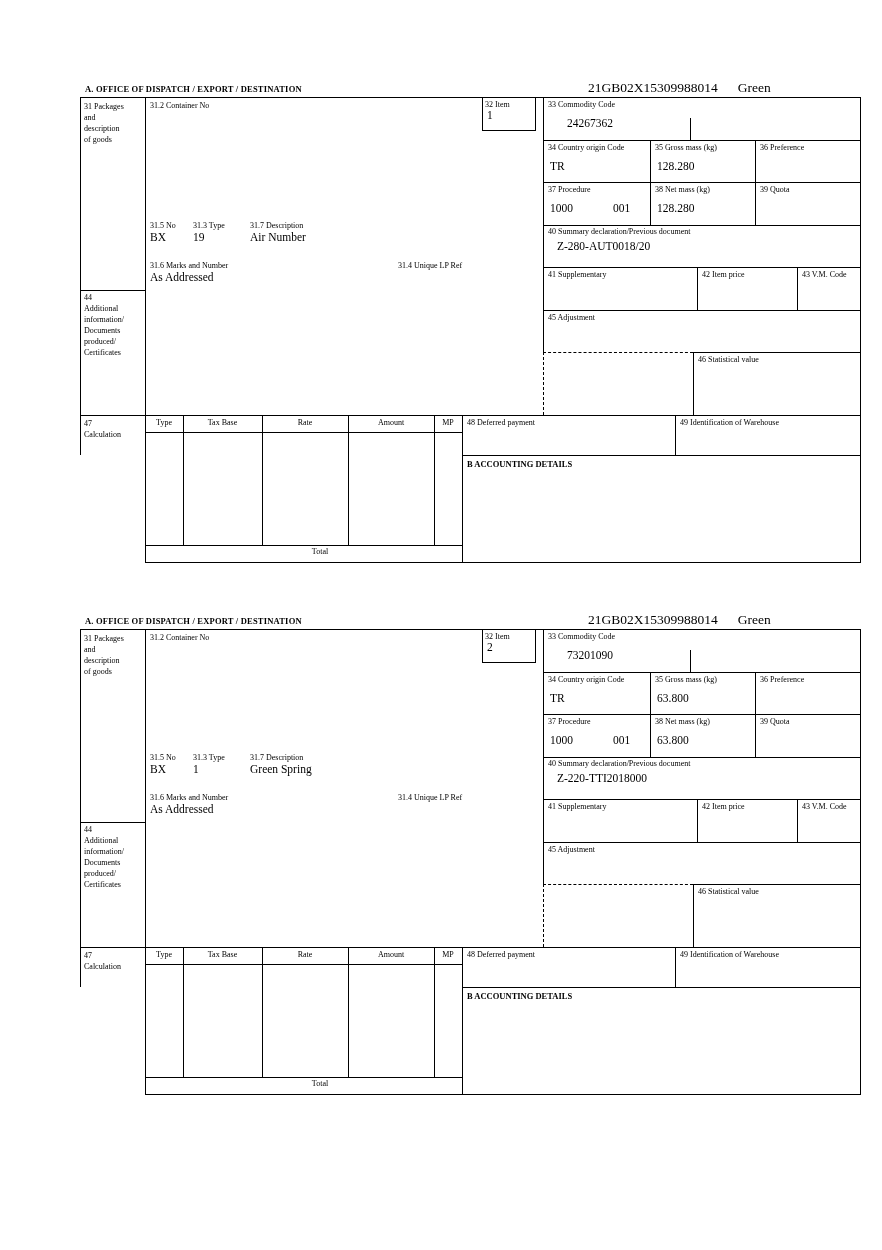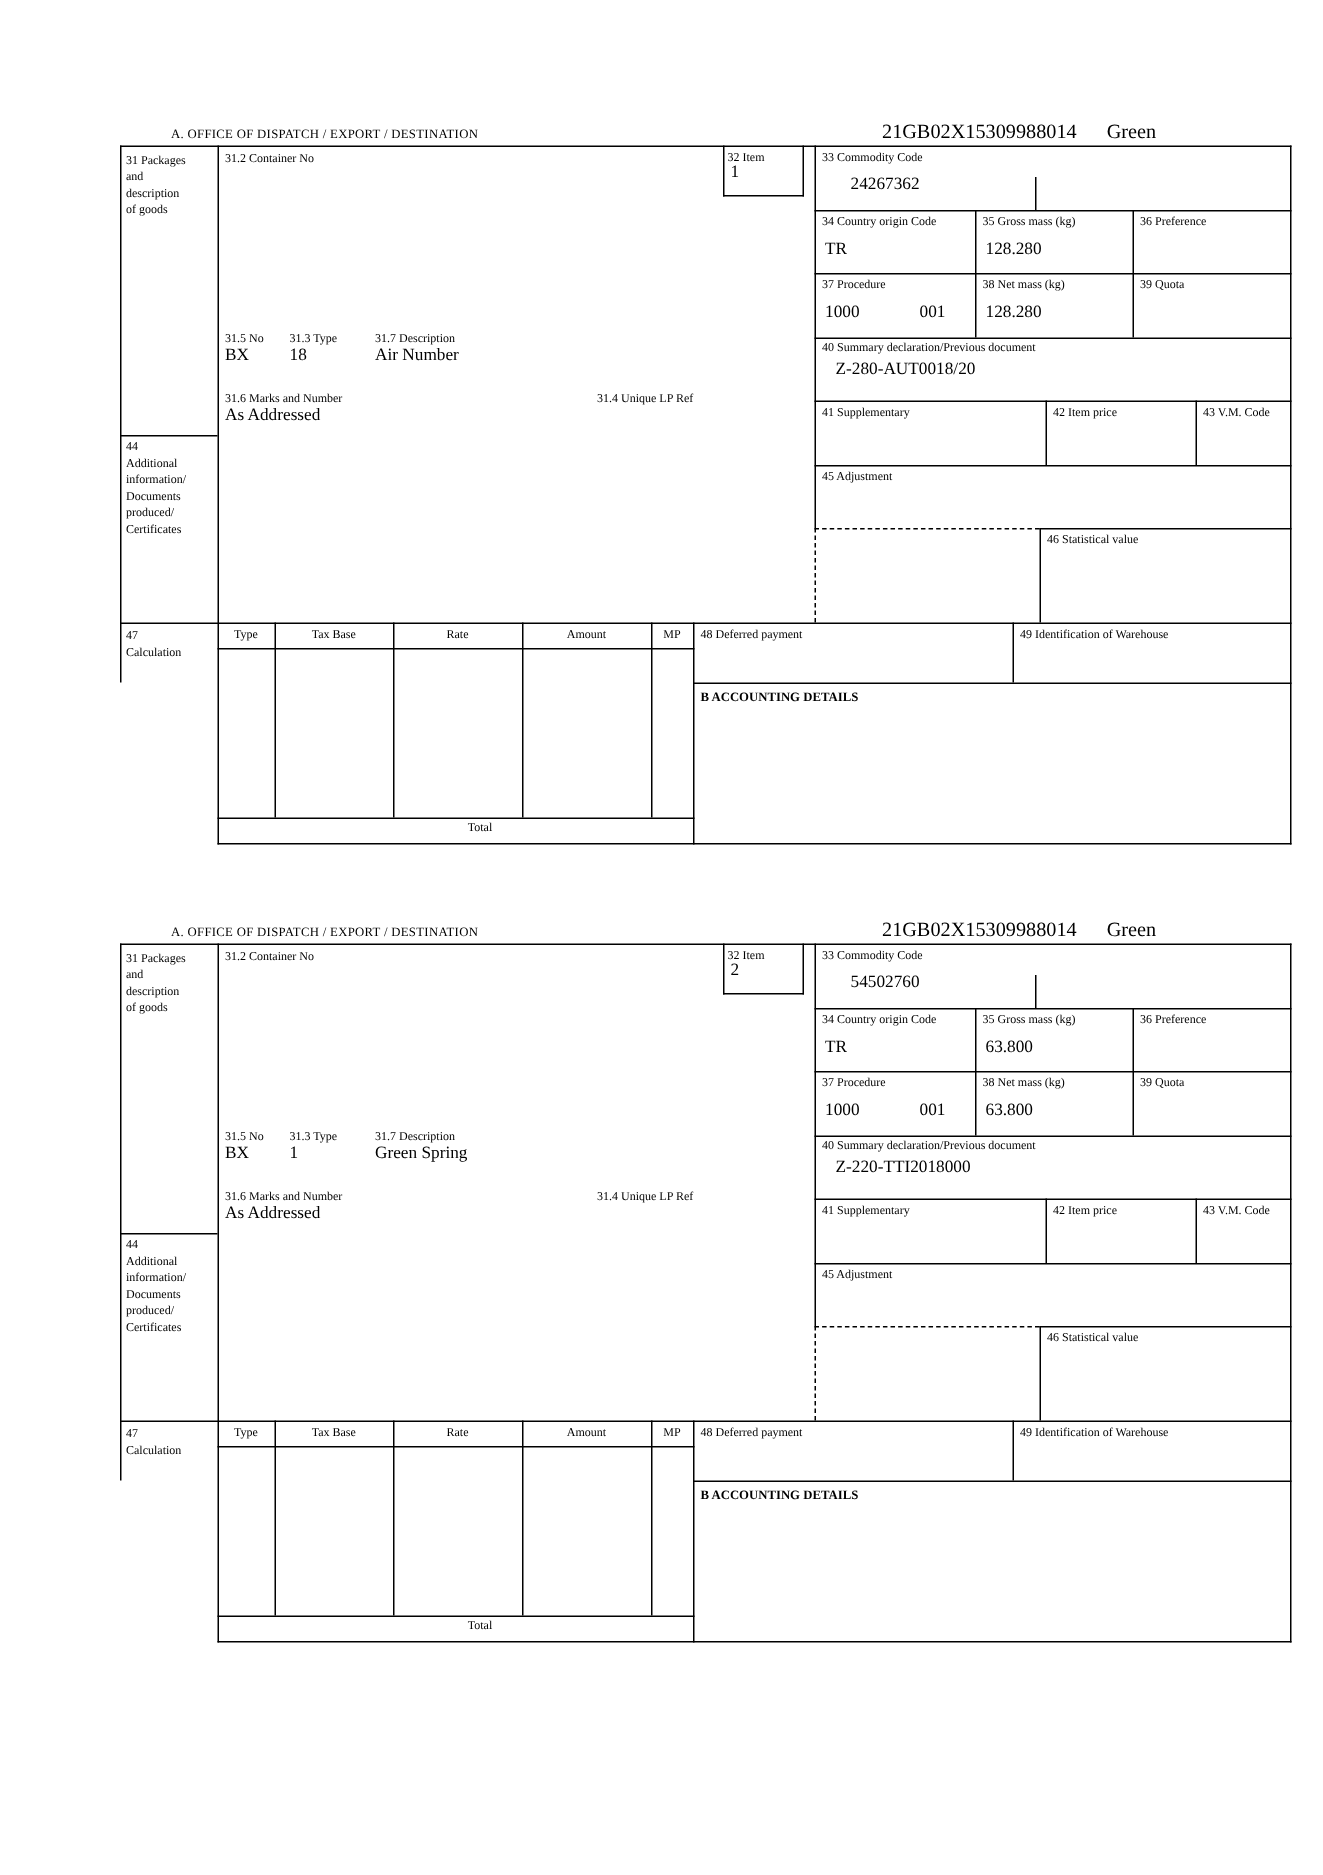--- a/index.html
+++ b/index.html
@@ -10,21 +10,21 @@
   }
   .form-block { position:absolute; left:80px; width:781px; height:483px; }
   .hl  { position:absolute; height:1px; background:#000; }
   .vl  { position:absolute; width:1px; background:#000; }
   .hld { position:absolute; height:0; border-top:1px dashed #000; }
   .vld { position:absolute; width:0; border-left:1px dashed #000; }
   .lbl { position:absolute; font-size:8px; line-height:1.15; white-space:nowrap; }
   .val { position:absolute; font-size:11.5px; line-height:1.1; white-space:nowrap; }
   .ml  { line-height:11px; }
   .ctr { text-align:center; }
-  .hdr-office { position:absolute; font-size:8.5px; font-weight:normal; letter-spacing:.2px; white-space:nowrap;margin-left:29px; }
+  .hdr-office { position:absolute; font-size:8.5px; font-weight:bold; letter-spacing:.2px; white-space:nowrap; }
   .hdr-ref { position:absolute; font-size:13.5px; white-space:nowrap; display:flex; gap:20px; }
   .bld { font-weight:bold; font-size:8.5px; }
 </style>
 </head>
 <body>
 
 <div id="page">
   <div id="forms-root">
       <section class="form-block" style="top: 80px;">
 
@@ -93,21 +93,21 @@
   <div class="val" style="left:470px;top:122px">1000</div>
   <div class="val" style="left:533px;top:122px">001</div>
   <div class="lbl" style="left:575px;top:105px">38 Net mass (kg)</div>
   <div class="val" style="left:577px;top:122px">128.280</div>
   <div class="lbl" style="left:680px;top:105px">39 Quota</div>
 
   <div class="lbl" style="left:70px;top:141px">31.5 No</div>
   <div class="lbl" style="left:113px;top:141px">31.3 Type</div>
   <div class="lbl" style="left:170px;top:141px">31.7 Description</div>
   <div class="val" style="left:70px;top:151px">BX</div>
-  <div class="val" style="left:113px;top:151px">18</div>
+  <div class="val" style="left:113px;top:151px">19</div>
   <div class="val" style="left:170px;top:151px">Air Number</div>
 
   <div class="lbl" style="left:468px;top:147px">40 Summary declaration/Previous document</div>
   <div class="val" style="left:477px;top:160px">Z-280-AUT0018/20</div>
 
   <div class="lbl" style="left:70px;top:181px">31.6 Marks and Number</div>
   <div class="lbl" style="left:318px;top:181px">31.4 Unique LP Ref</div>
   <div class="val" style="left:70px;top:191px">As Addressed</div>
 
   <div class="lbl" style="left:468px;top:190px">41 Supplementary</div>
@@ -190,21 +190,21 @@
     <div>31 Packages</div>
     <div>and</div>
     <div>description</div>
     <div>of goods</div>
   </div>
 
   <div class="lbl" style="left:70px;top:21px">31.2 Container No</div>
   <div class="lbl" style="left:405px;top:20px">32 Item</div>
   <div class="val" style="left:407px;top:29px">2</div>
   <div class="lbl" style="left:468px;top:20px">33 Commodity Code</div>
-  <div class="val" style="left:487px;top:37px">54502760</div>
+  <div class="val" style="left:487px;top:37px">73201090</div>
 
   <div class="lbl" style="left:468px;top:63px">34 Country origin Code</div>
   <div class="val" style="left:470px;top:80px">TR</div>
   <div class="lbl" style="left:575px;top:63px">35 Gross mass (kg)</div>
   <div class="val" style="left:577px;top:80px">63.800</div>
   <div class="lbl" style="left:680px;top:63px">36 Preference</div>
 
   <div class="lbl" style="left:468px;top:105px">37 Procedure</div>
   <div class="val" style="left:470px;top:122px">1000</div>
   <div class="val" style="left:533px;top:122px">001</div>

